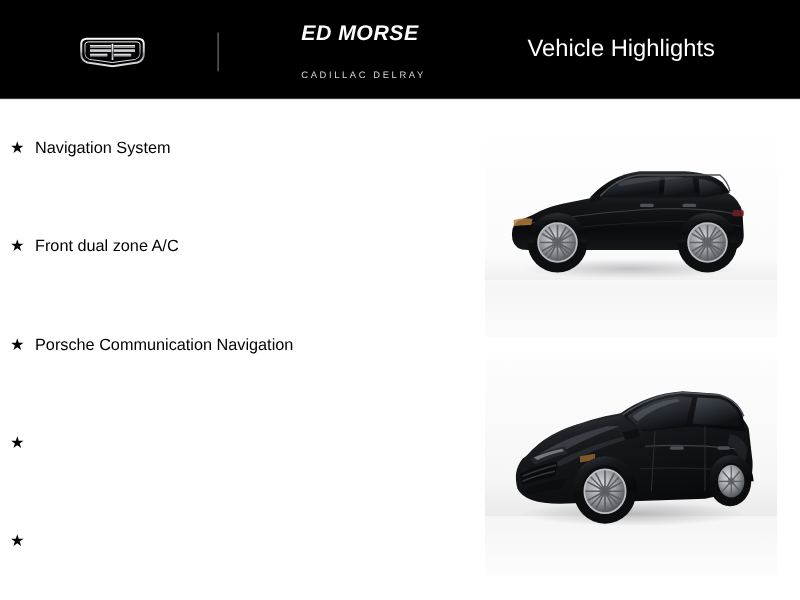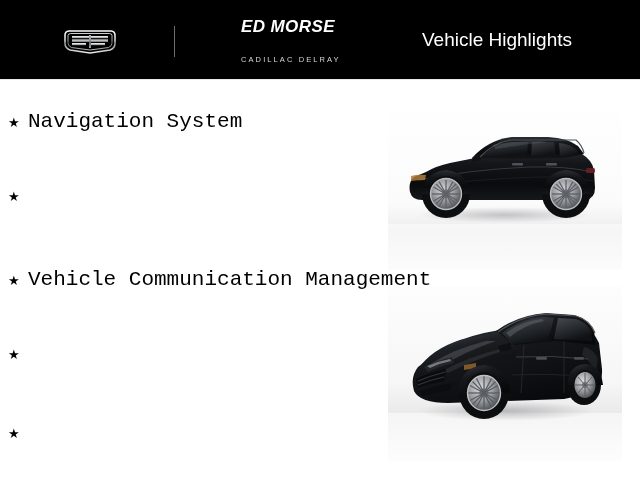--- a/index.html
+++ b/index.html
@@ -132,22 +132,22 @@
   .feature-bullet {
     font-family: "DejaVu Sans", sans-serif;
     font-size: 13px;
     color: #000000;
     line-height: 1;
     width: 20px;
     flex: 0 0 20px;
   }
 
   .feature-label {
-    font-family: Liberation Mono, monospace;
-    font-size: 21px;
+    font-family: Liberation Sans, sans-serif;
+    font-size: 13px;
     font-weight: normal;
     color: #000000;
     line-height: 1;
   }
 
   
   .gallery {
     position: absolute;
     left: 388px;
     top: 15px;
@@ -220,24 +220,25 @@
 
   <div class="content">
 
     <ul class="feature-list" id="feature-list">
         <li class="feature-item" style="top: 30px;">
           <span class="feature-bullet">★</span>
           <span class="feature-label">Navigation System</span>
         </li>
         <li class="feature-item" style="top: 109px;">
           <span class="feature-bullet">★</span>
+          <span class="feature-label">Front dual zone A/C</span>
         </li>
         <li class="feature-item" style="top: 188px;">
           <span class="feature-bullet">★</span>
-          <span class="feature-label">Vehicle Communication Management</span>
+          <span class="feature-label">Porsche Communication Navigation</span>
         </li>
         <li class="feature-item" style="top: 267px;">
           <span class="feature-bullet">★</span>
         </li>
         <li class="feature-item" style="top: 346px;">
           <span class="feature-bullet">★</span>
         </li>
       </ul>
 
     <div class="gallery">

